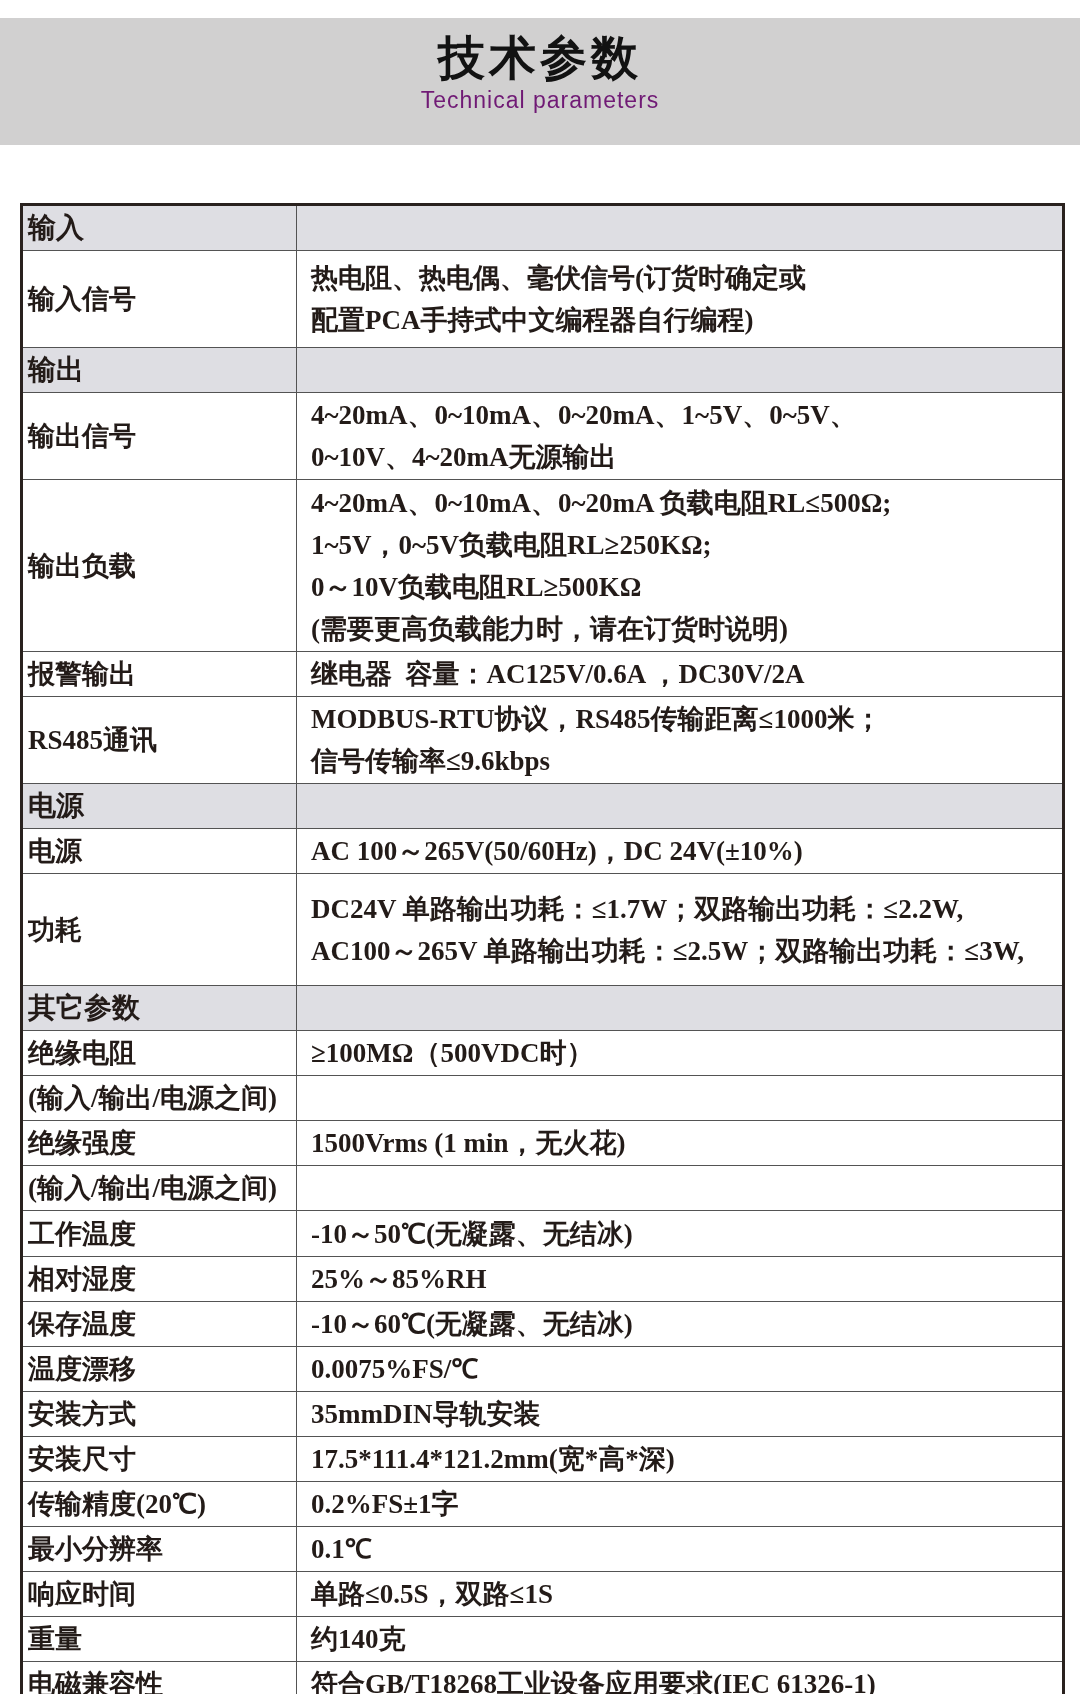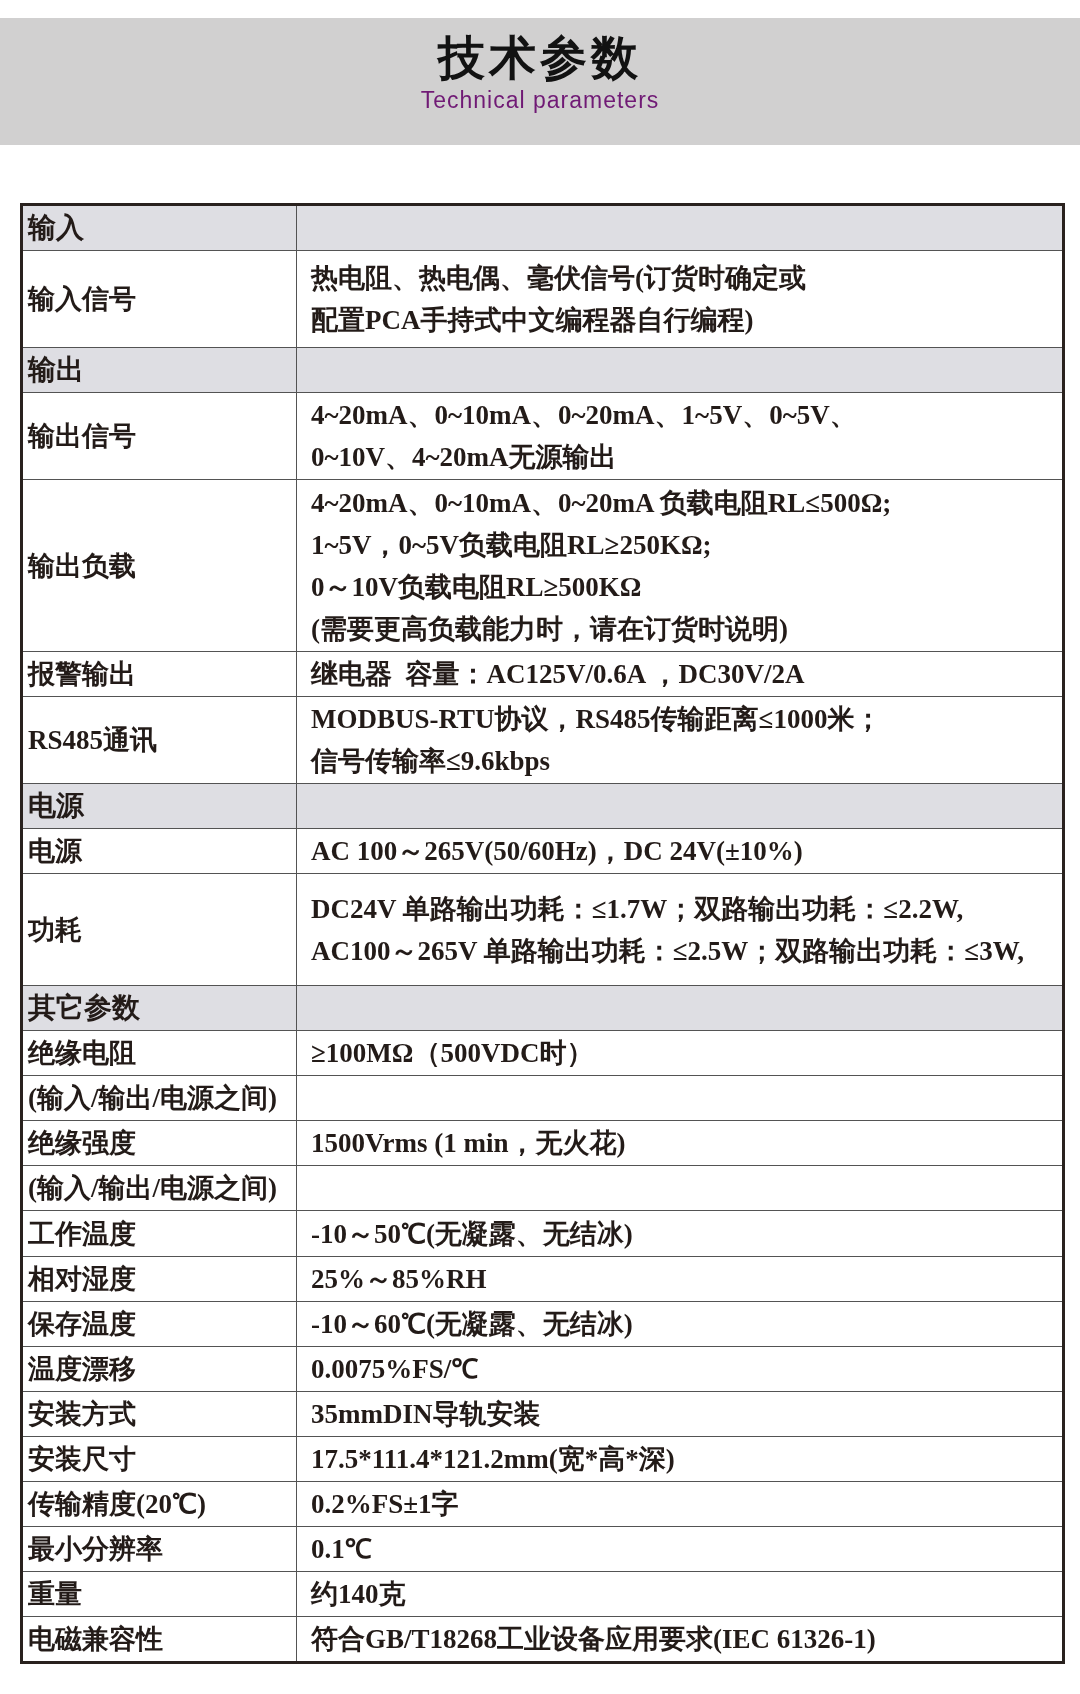--- a/index.html
+++ b/index.html
@@ -174,20 +174,24 @@
         <td class="value">17.5*111.4*121.2mm(宽*高*深)</td>
       </tr>
       <tr style="height:43px">
         <td class="label">传输精度(20℃)</td>
         <td class="value">0.2%FS±1字</td>
       </tr>
       <tr style="height:43px">
         <td class="label">最小分辨率</td>
         <td class="value">0.1℃</td>
       </tr>
+      <tr style="height:43px">
+        <td class="label">响应时间</td>
+        <td class="value">单路≤0.5S，双路≤1S</td>
+      </tr>
       <tr style="height:45px">
         <td class="label">重量</td>
         <td class="value">约140克</td>
       </tr>
       <tr style="height:44px">
         <td class="label">电磁兼容性</td>
         <td class="value">符合GB/T18268工业设备应用要求(IEC 61326-1)</td>
       </tr>
 
     </tbody>

